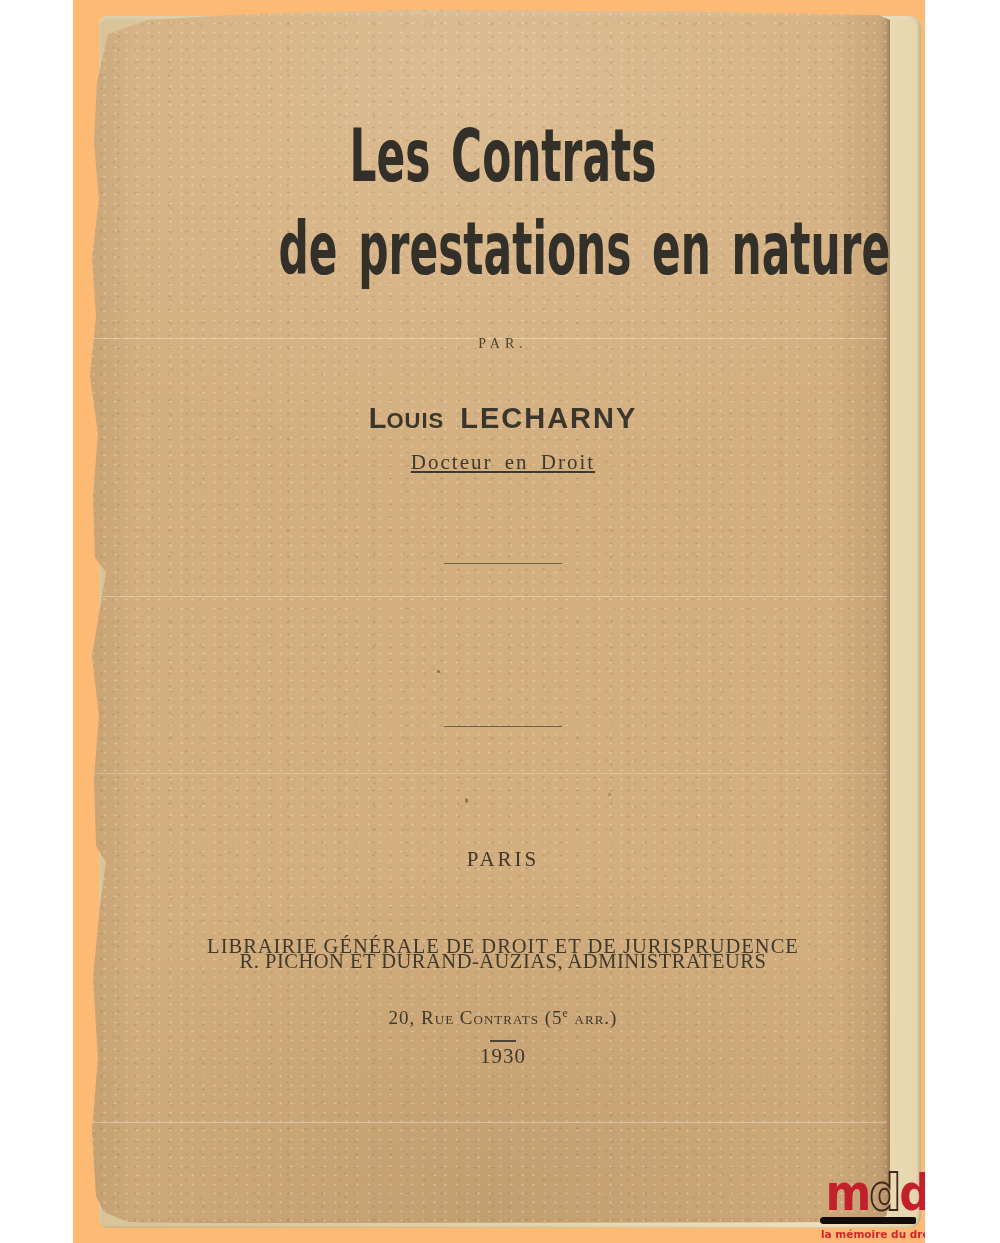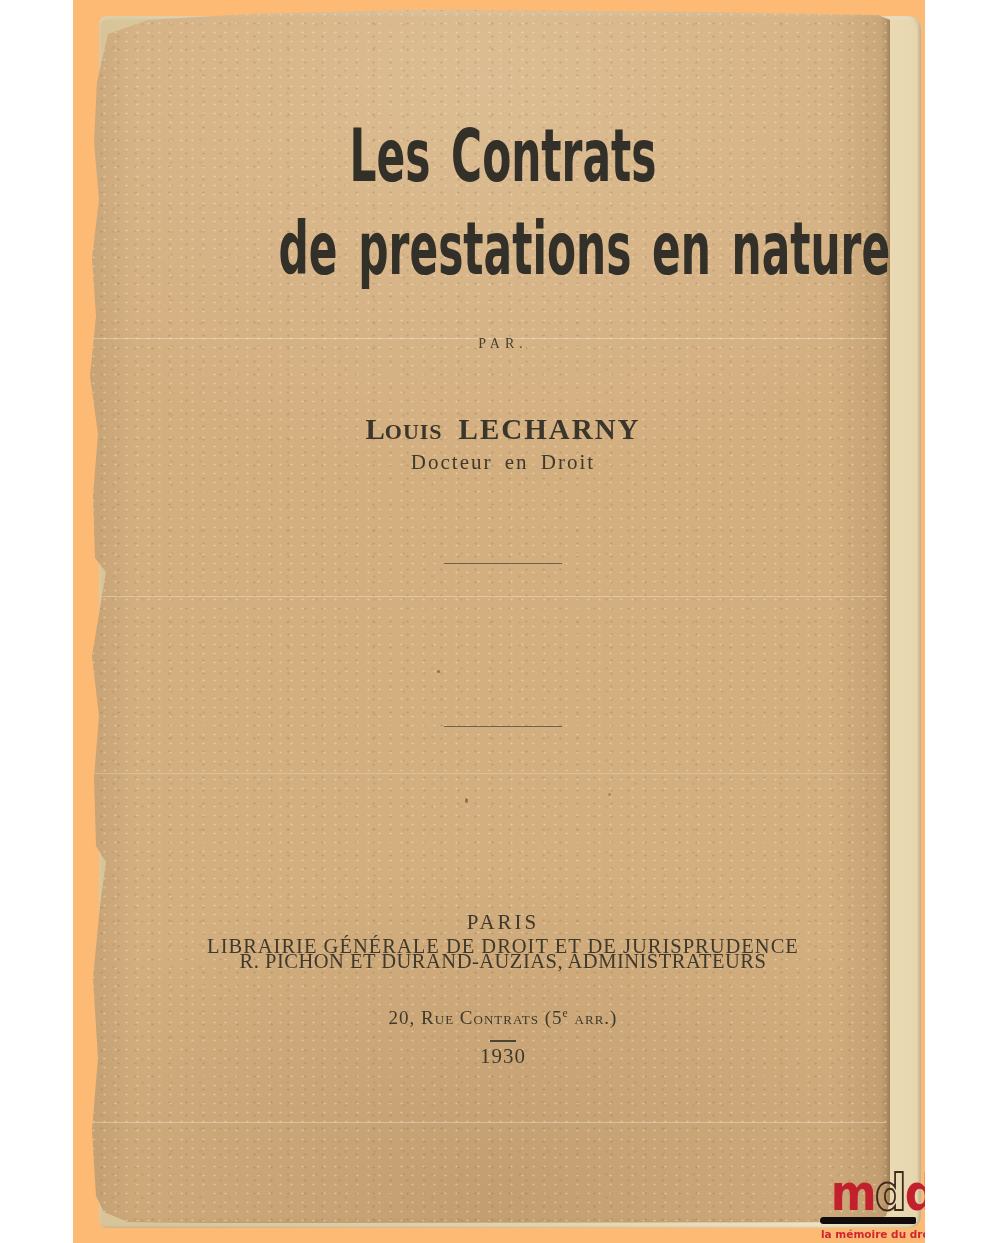--- a/index.html
+++ b/index.html
@@ -49,44 +49,44 @@
   .textlayer{position:absolute;left:28px;top:0;right:0;bottom:0;text-align:center;color:#3e392c;}
   .line{position:absolute;left:0;right:0;line-height:1;white-space:nowrap;}
 
   .title{
     font-family:"DejaVu Sans",sans-serif;font-weight:bold;font-size:73px;
     color:#323028;transform:scaleX(.58);word-spacing:.14em;
   }
   .title-1{top:109px;}
   .title-2{top:202px;}
   .par{top:327px;font-size:14px;letter-spacing:5px;color:#46412f;}
-  .author{top:394px;font-family:Liberation Serif, serif;font-weight:bold;color:#3a362b;margin-top:11px;}
+  .author{top:394px;font-family:Liberation Sans, sans-serif;font-weight:bold;color:#3a362b;}
   .a-init{font-size:29px;}
   .a-sc{font-size:22px;letter-spacing:1px;}
   .a-last{font-size:29px;letter-spacing:2px;margin-left:16px;}
-  .credential{top:442px;font-size:21px;letter-spacing:2px;word-spacing:5px;}
+  .credential{top:442px;font-size:21px;letter-spacing:2px;word-spacing:5px;text-decoration:underline;}
   .rule{position:absolute;left:0;right:0;margin:auto;width:118px;height:1px;background:#6a6253;}
   .rule-1{top:553px;}
   .rule-2{top:716px;}
   .extract{top:616px;font-size:20.5px;}
   .extract .it{font-style:italic;}
-  .city{top:902px;font-size:21px;letter-spacing:3px;}
+  .city{top:839px;font-size:21px;letter-spacing:3px;}
   .pub1{top:909px;font-size:20.5px;letter-spacing:1px;margin-top:17px;}
   .pub2{top:941px;font-size:20.5px;letter-spacing:.5px;}
   .pub3{top:970px;font-size:19.5px;}
   .addr{top:998px;font-size:19px;letter-spacing:1px;}
   .sc{font-variant:small-caps;}
   .addr sup{font-size:.62em;vertical-align:super;line-height:0;}
   .dash{position:absolute;left:0;right:0;margin:auto;top:1030px;width:26px;height:2px;background:#4a4536;}
   .year{top:1036px;font-size:21px;letter-spacing:1px;}
 
   
   .wm{
     position:absolute;left:747px;top:1168px;width:130px;height:75px;
-    font-family:"DejaVu Sans",sans-serif;font-weight:bold;text-align:right;
+    font-family:"DejaVu Sans",sans-serif;font-weight:bold;text-align:center;
   }
   .wm .mdd{
     font-size:50px;line-height:1;letter-spacing:-2px;color:#c2202d;
     transform:scaleX(.88);transform-origin:left bottom;white-space:nowrap;
   }
   .wm .d-out{color:transparent;-webkit-text-stroke:2px #40281b;}
   .wm .bar{position:absolute;left:0;top:49px;width:96px;height:7px;background:#120d0a;border-radius:4px 2px 2px 4px;}
   .wm .cap{position:absolute;left:1px;top:60px;font-size:10.5px;color:#cf2631;white-space:nowrap;letter-spacing:0;}
 </style>
 </head>

